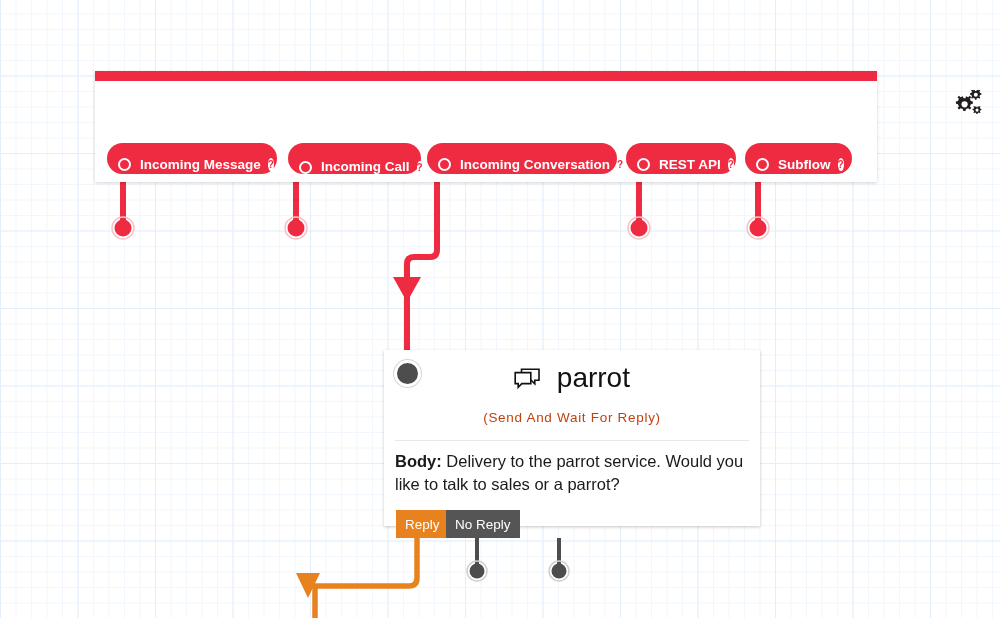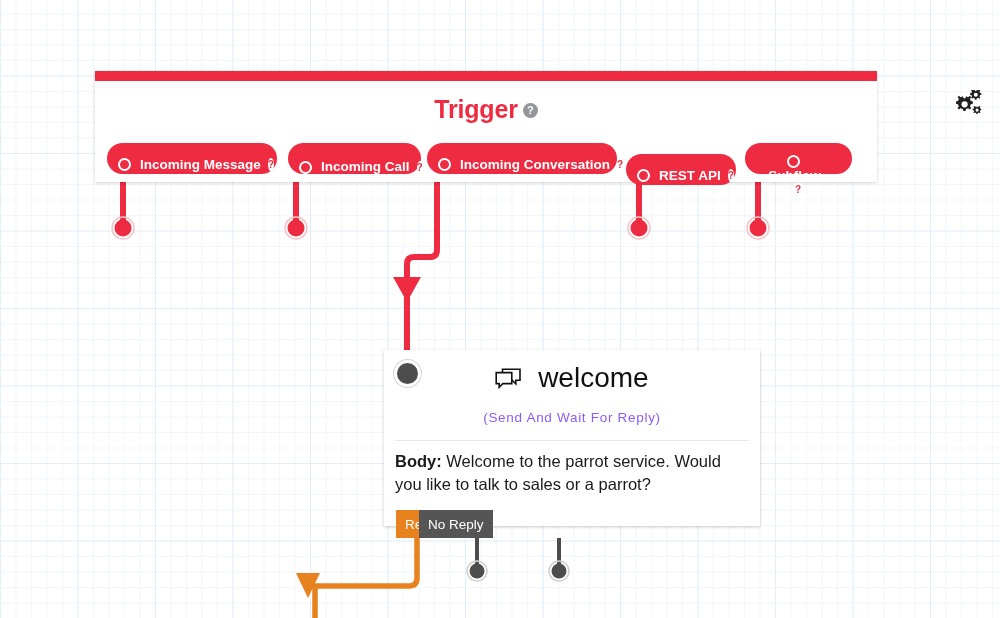--- a/index.html
+++ b/index.html
@@ -168,21 +168,21 @@
     line-height: 1;
     white-space: nowrap;
   }
   #node-title .bubble-icon { vertical-align: -3px; margin-right: 8px; }
   #node-subtitle {
     position: absolute;
     left: 0; top: 60px;
     width: 100%;
     text-align: center;
     font-size: 13.5px;
-    color: #8b5cf6;
+    color: #c2410c;
     letter-spacing: 0.7px;
   }
   #node-divider {
     position: absolute;
     left: 11px;
     top: 90px;
     width: 354px;
     height: 1px;
     background: #e8e8e8;
   }
@@ -250,23 +250,20 @@
       <circle cx="559" cy="571" r="10" fill="none" stroke="#cfcfcf" stroke-width="1.5"></circle>
       <circle cx="559" cy="571" r="7.5" fill="#4d4d4d"></circle>
     </g>
 
     <path d="M417,538 L417,578 Q417,586 409,586 L315,586 L315,618" stroke="#e8821e" stroke-width="5.5" fill="none" stroke-linecap="butt"></path>
     <polygon points="296,573 320,573 308,598" fill="#e8821e"></polygon>
   </svg>
 
   <div id="trigger-panel">
     <div id="trigger-topbar"></div>
-    <div id="trigger-title">
-      <span>Trigger</span><span class="help help-icon">?</span>
-    </div>
   </div>
 
   <div id="gear-cluster">
     <svg width="34" height="30" viewBox="0 0 34 30" xmlns="http://www.w3.org/2000/svg">
       <g fill="#231f20">
         <path d="M14.5,8.2 l2.0,0 l0.45,-2.0 l2.3,0.95 l1.5,-1.4 l1.55,1.55 l-1.4,1.5 l0.95,2.3 l2.0,0.45 l0,2.2 l-2.0,0.45 l-0.95,2.3 l1.4,1.5 l-1.55,1.55 l-1.5,-1.4 l-2.3,0.95 l-0.45,2.0 l-2.2,0 l-0.45,-2.0 l-2.3,-0.95 l-1.5,1.4 l-1.55,-1.55 l1.4,-1.5 l-0.95,-2.3 l-2.0,-0.45 l0,-2.2 l2.0,-0.45 l0.95,-2.3 l-1.4,-1.5 l1.55,-1.55 l1.5,1.4 l2.3,-0.95 z"></path>
         <circle cx="15.6" cy="14.3" r="3.1" fill="#ffffff"></circle>
         <path d="M26.1,1.0 l1.35,0 l0.3,-1.35 l1.55,0.64 l1.0,-0.95 l1.05,1.05 l-0.95,1.0 l0.64,1.55 l1.35,0.3 l0,1.5 l-1.35,0.3 l-0.64,1.55 l0.95,1.0 l-1.05,1.05 l-1.0,-0.95 l-1.55,0.64 l-0.3,1.35 l-1.5,0 l-0.3,-1.35 l-1.55,-0.64 l-1.0,0.95 l-1.05,-1.05 l0.95,-1.0 l-0.64,-1.55 l-1.35,-0.3 l0,-1.5 l1.35,-0.3 l0.64,-1.55 l-0.95,-1.0 l1.05,-1.05 l1.0,0.95 l1.55,-0.64 z"></path>
         <circle cx="26.8" cy="4.8" r="2.0" fill="#ffffff"></circle>
         <path d="M27.5,17.2 l1.05,0 l0.23,-1.05 l1.2,0.5 l0.78,-0.73 l0.82,0.82 l-0.73,0.78 l0.5,1.2 l1.05,0.23 l0,1.16 l-1.05,0.23 l-0.5,1.2 l0.73,0.78 l-0.82,0.82 l-0.78,-0.73 l-1.2,0.5 l-0.23,1.05 l-1.16,0 l-0.23,-1.05 l-1.2,-0.5 l-0.78,0.73 l-0.82,-0.82 l0.73,-0.78 l-0.5,-1.2 l-1.05,-0.23 l0,-1.16 l1.05,-0.23 l0.5,-1.2 l-0.73,-0.78 l0.82,-0.82 l0.78,0.73 l1.2,-0.5 z"></path>
@@ -286,51 +283,51 @@
     <span class="plabel">Incoming Call</span>
     <span class="help-icon small">?</span>
   </div>
 
   <div class="trigger-pill" style="left:427px; width:190px;align-items:center;">
     <span class="radio"></span>
     <span class="plabel">Incoming Conversation</span>
     <span class="help-icon small">?</span>
   </div>
 
-  <div class="trigger-pill" style="left:626px; width:110px;margin-top:11px;">
+  <div class="trigger-pill" style="left:626px; width:110px;">
     <span class="radio"></span>
     <span class="plabel">REST API</span>
     <span class="help-icon small">?</span>
   </div>
 
-  <div class="trigger-pill" style="left:745px; width:107px;flex-direction:column;">
+  <div class="trigger-pill" style="left:745px; width:107px;">
     <span class="radio"></span>
     <span class="plabel">Subflow</span>
     <span class="help-icon small">?</span>
   </div>
 
   <div id="node-card">
     <div id="node-title">
       <span class="bubble-icon">
         <svg width="27" height="22" viewBox="0 0 27 22" xmlns="http://www.w3.org/2000/svg">
           <path d="M7.5,1.2 h17.5 v11 h-4.2 v3.6 l-3.6,-3.6 h-9.7 z" fill="#ffffff" stroke="#111111" stroke-width="1.6" stroke-linejoin="miter"></path>
           <path d="M1.2,4.6 h15.6 v11 h-9.0 l-3.6,3.6 v-3.6 h-3.0 z" fill="#ffffff" stroke="#111111" stroke-width="1.6" stroke-linejoin="miter"></path>
         </svg>
-      </span><span>welcome</span>
+      </span><span>parrot</span>
     </div>
     <div id="node-subtitle">(Send And Wait For Reply)</div>
     <div id="node-divider"></div>
     <div id="node-body">
       <b>Body:</b>
-      <span>Welcome to the parrot service. Would you like to talk to sales or a parrot?</span>
+      <span>Delivery to the parrot service. Would you like to talk to sales or a parrot?</span>
     </div>
   </div>
 
   <div id="node-dot"></div>
 
   <div class="outcome-btn primary" style="left:396px;">
     <span>Reply</span>
   </div>
-  <div class="outcome-btn neutral" style="left:419px;justify-content:center;">
+  <div class="outcome-btn neutral" style="left:446px;justify-content:center;">
     <span>No Reply</span>
   </div>
 
 </div>
 
 </body></html>

